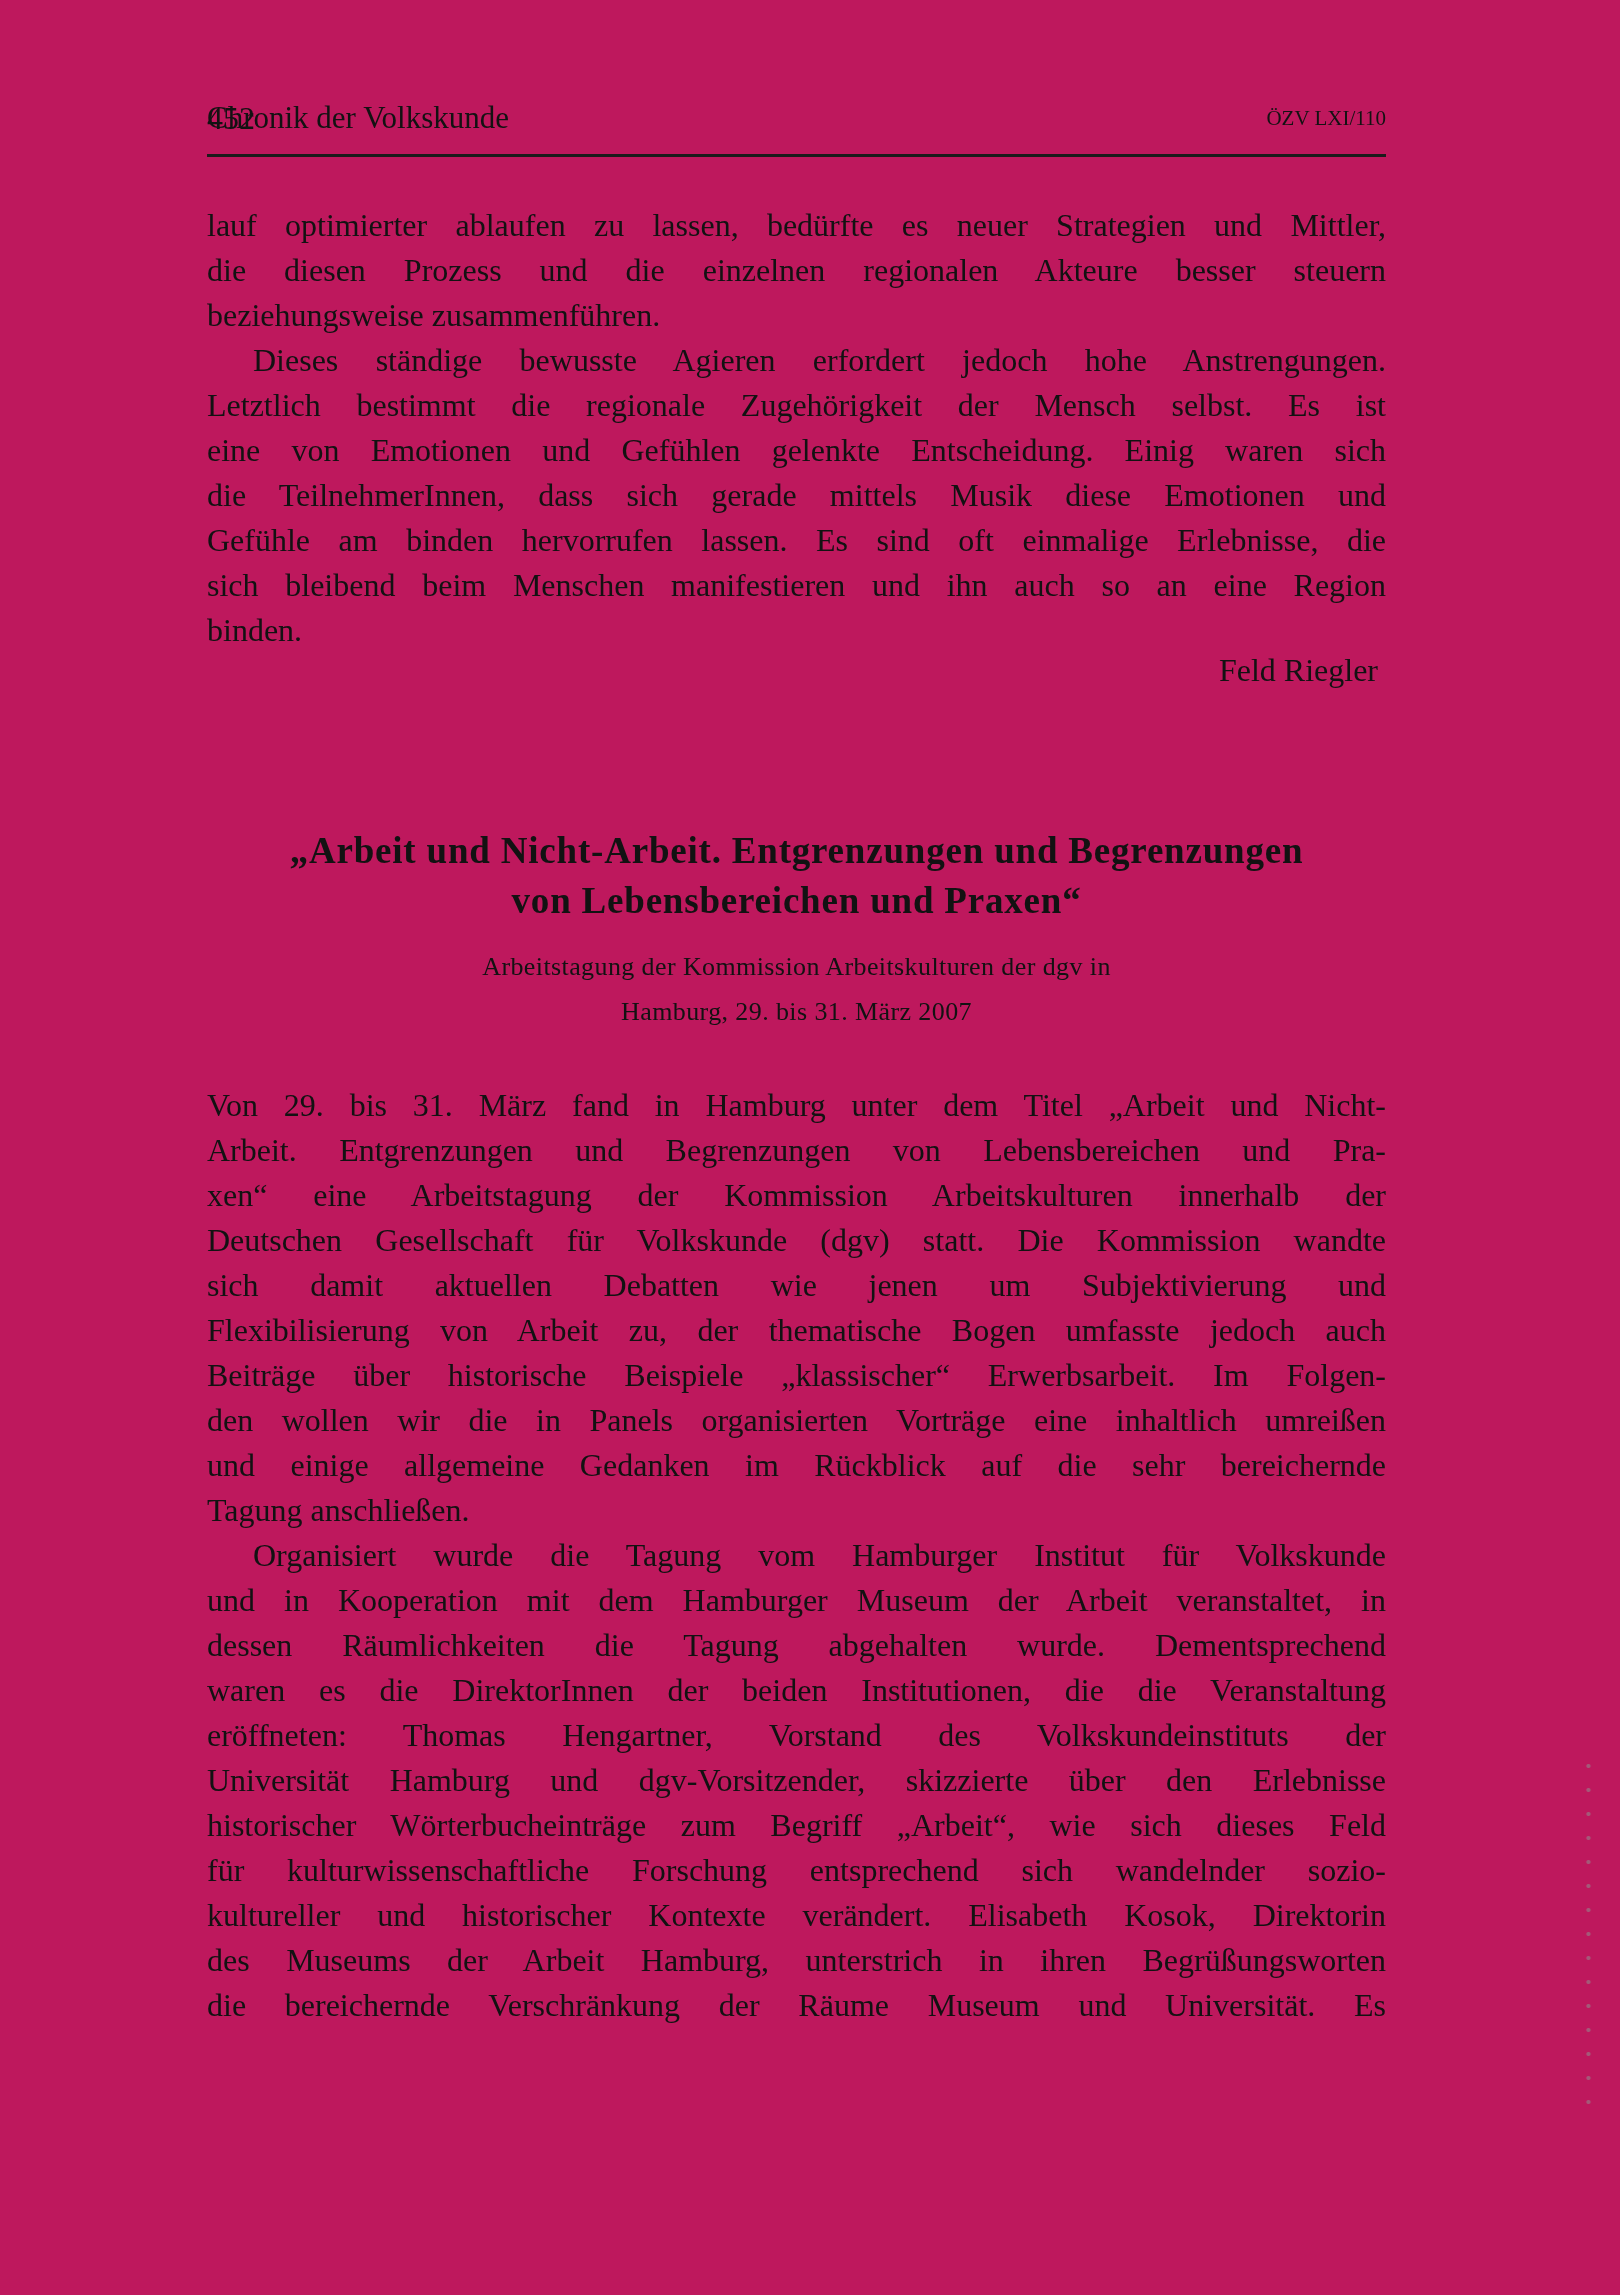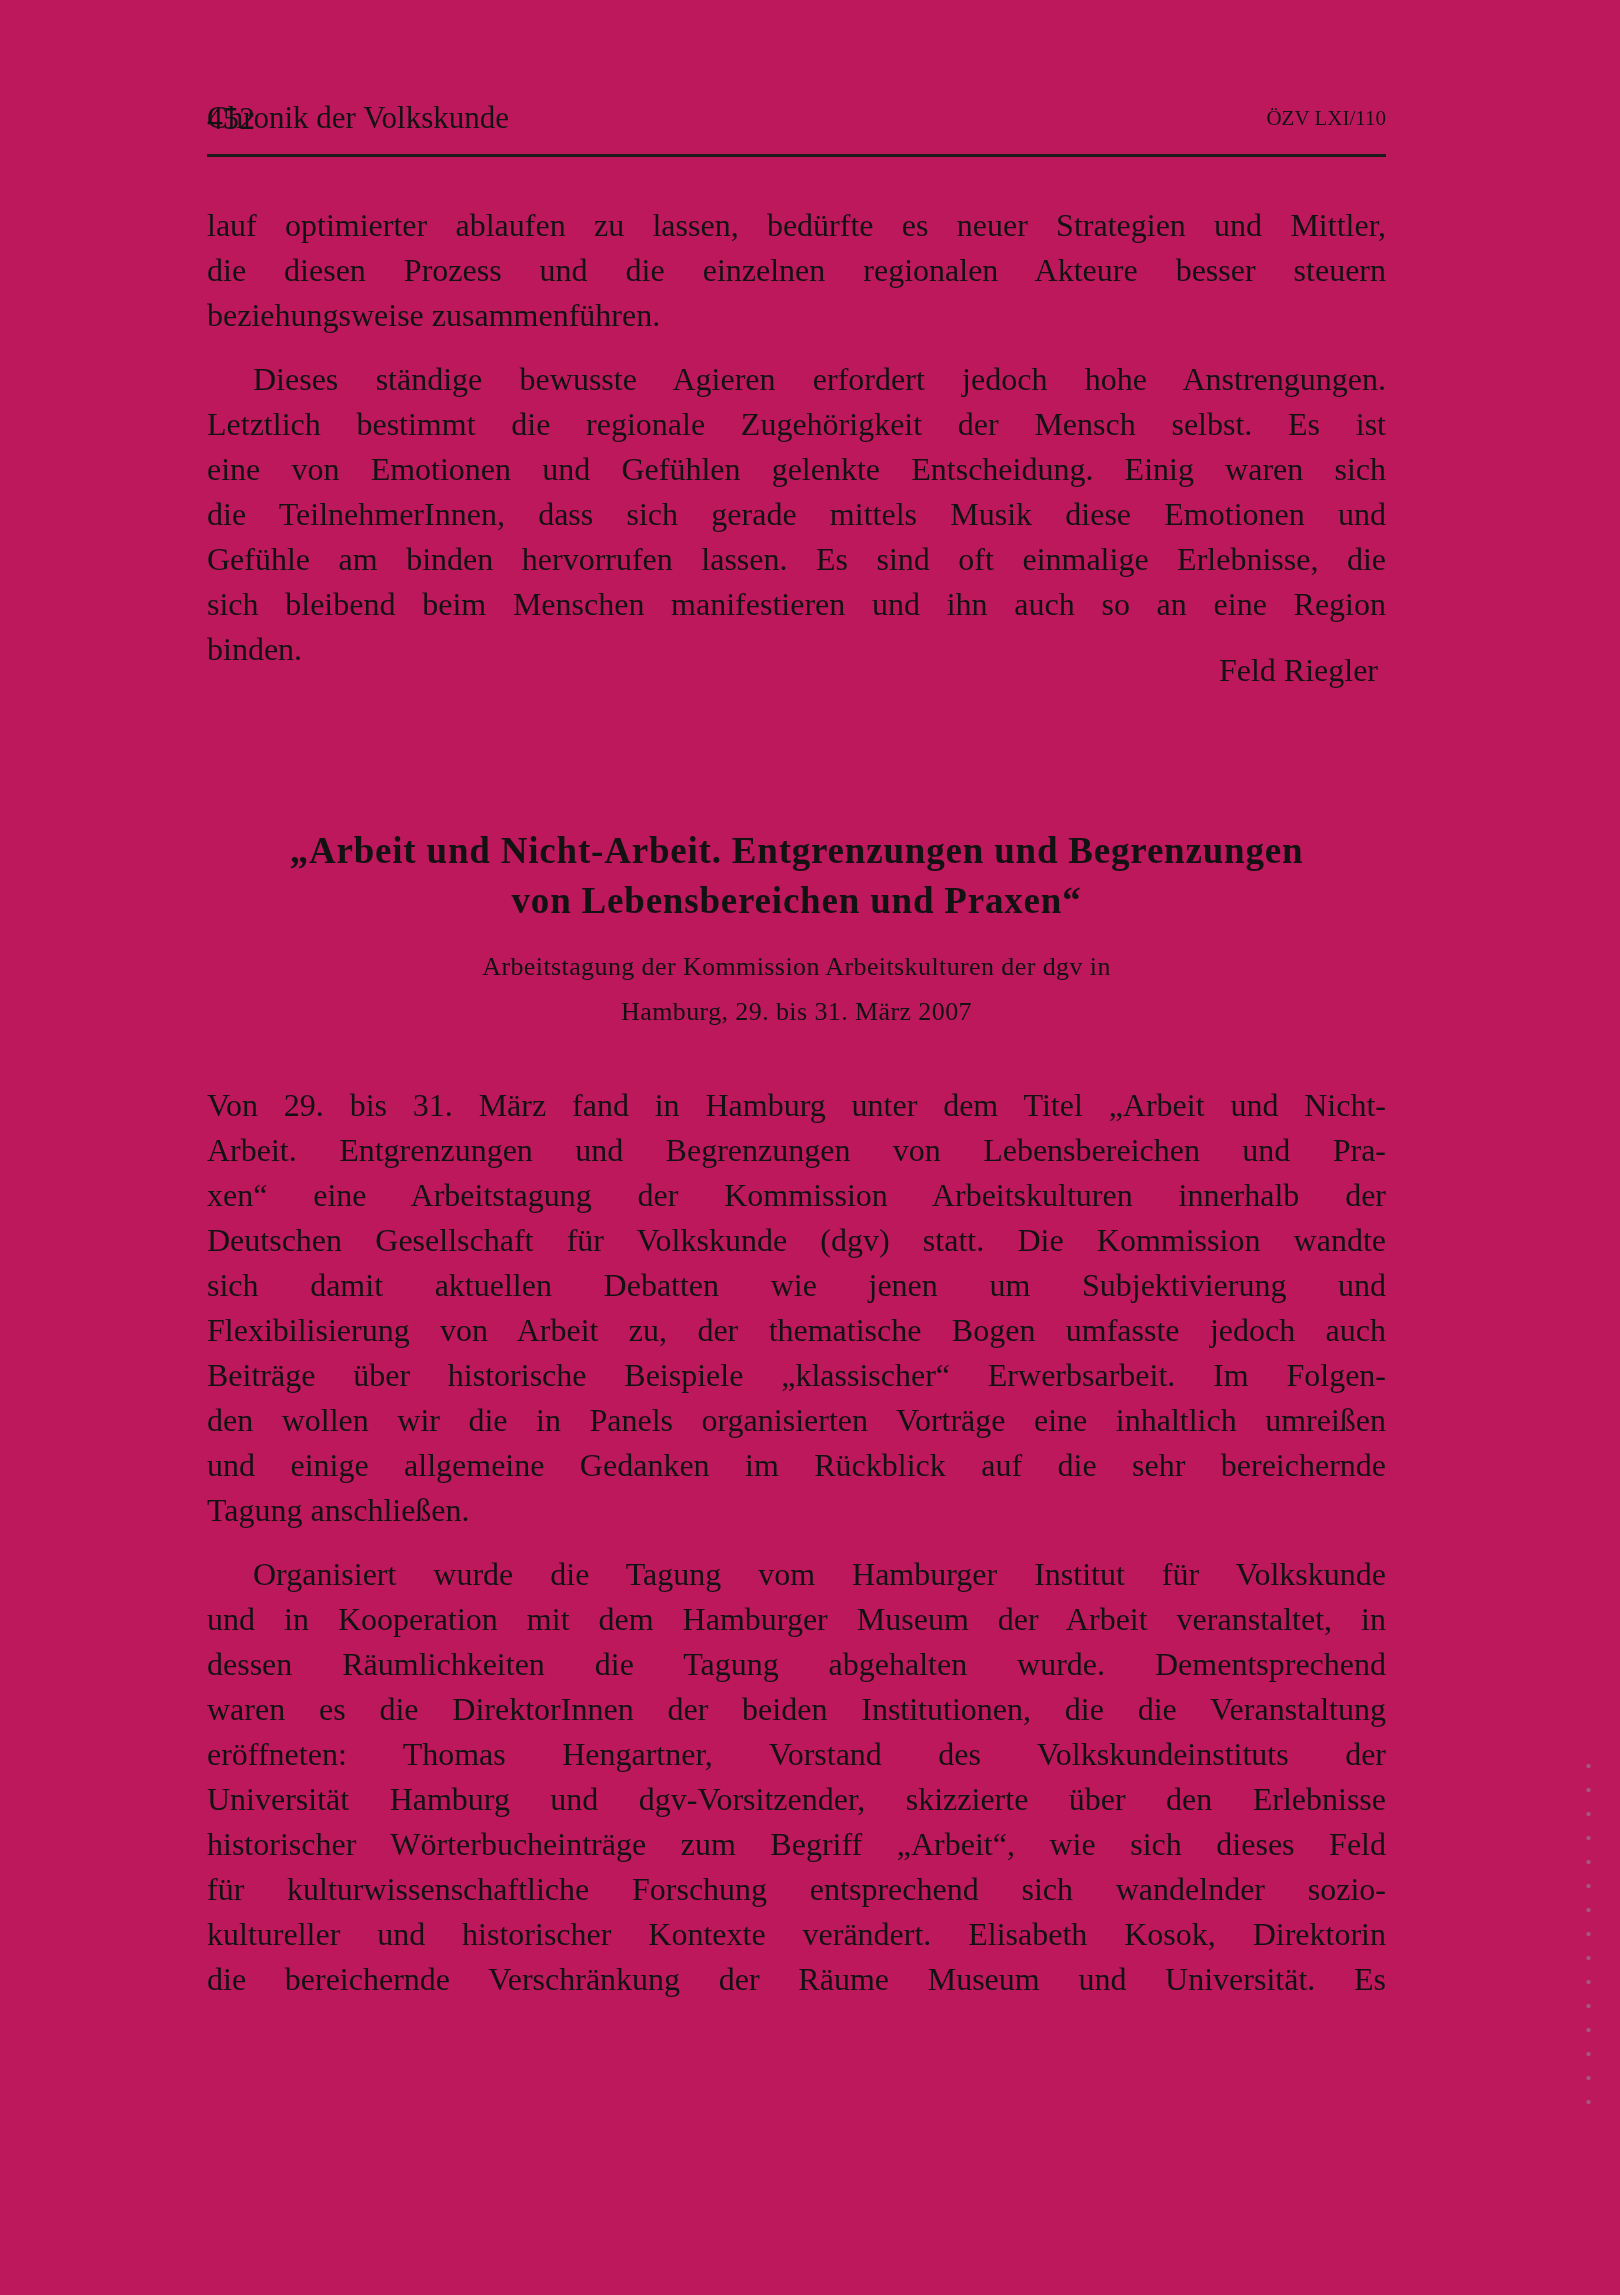--- a/index.html
+++ b/index.html
@@ -38,21 +38,21 @@
   
   .text-block {
     position: absolute;
     left: 207px;
     width: 1179px;
     font-size: 32px;
     line-height: 45px;
   }
   .line { height: 45px; }
   .line.j { text-align: justify; text-align-last: justify; }
-  .line.indent { padding-left: 46px; margin-top: 19px; }
+  .line.indent { padding-left: 46px; }
 
   .block-continuation { top: 203px; }
 
   .signature-line {
     position: absolute;
     left: 207px;
     top: 648px;
     width: 1179px;
     height: 45px;
     font-size: 32px;
@@ -149,19 +149,20 @@
     <div class="line">Tagung anschließen.</div>
     <div class="line j indent">Organisiert wurde die Tagung vom Hamburger Institut für Volkskunde</div>
     <div class="line j">und in Kooperation mit dem Hamburger Museum der Arbeit veranstaltet, in</div>
     <div class="line j">dessen Räumlichkeiten die Tagung abgehalten wurde. Dementsprechend</div>
     <div class="line j">waren es die DirektorInnen der beiden Institutionen, die die Veranstaltung</div>
     <div class="line j">eröffneten: Thomas Hengartner, Vorstand des Volkskundeinstituts der</div>
     <div class="line j">Universität Hamburg und dgv-Vorsitzender, skizzierte über den Erlebnisse</div>
     <div class="line j">historischer Wörterbucheinträge zum Begriff „Arbeit“, wie sich dieses Feld</div>
     <div class="line j">für kulturwissenschaftliche Forschung entsprechend sich wandelnder sozio-</div>
     <div class="line j">kultureller und historischer Kontexte verändert. Elisabeth Kosok, Direktorin</div>
+    <div class="line j">des Museums der Arbeit Hamburg, unterstrich in ihren Begrüßungsworten</div>
     <div class="line j">die bereichernde Verschränkung der Räume Museum und Universität. Es</div>
   </div>
 
   <div class="scan-dots"></div>
 
 </div>
 
 
 </body></html>

